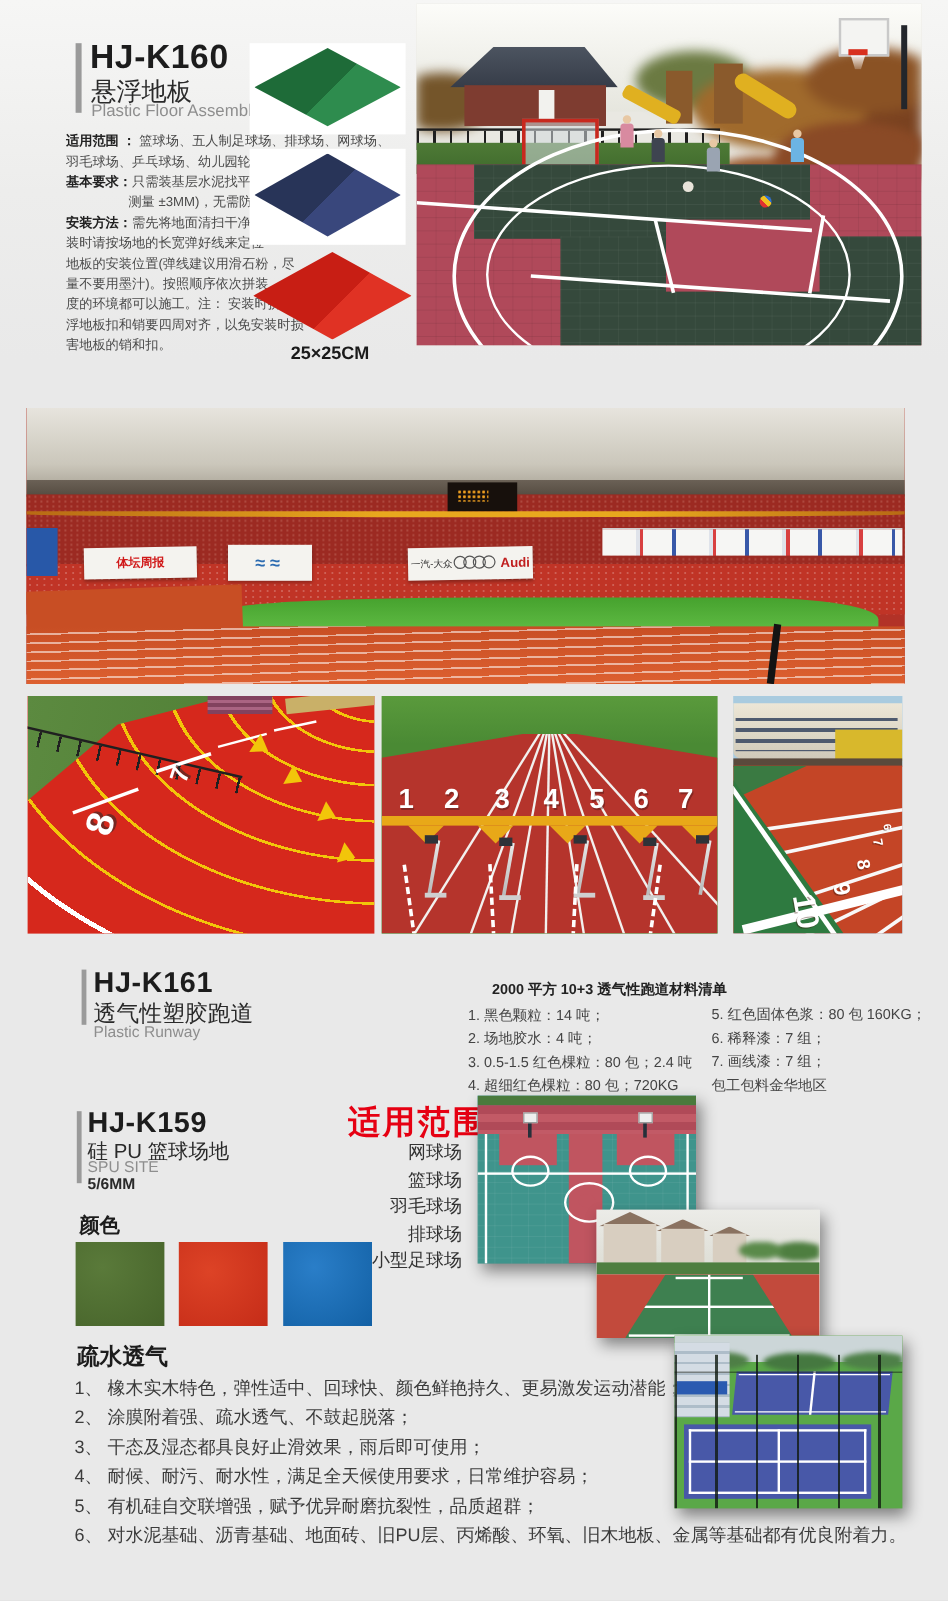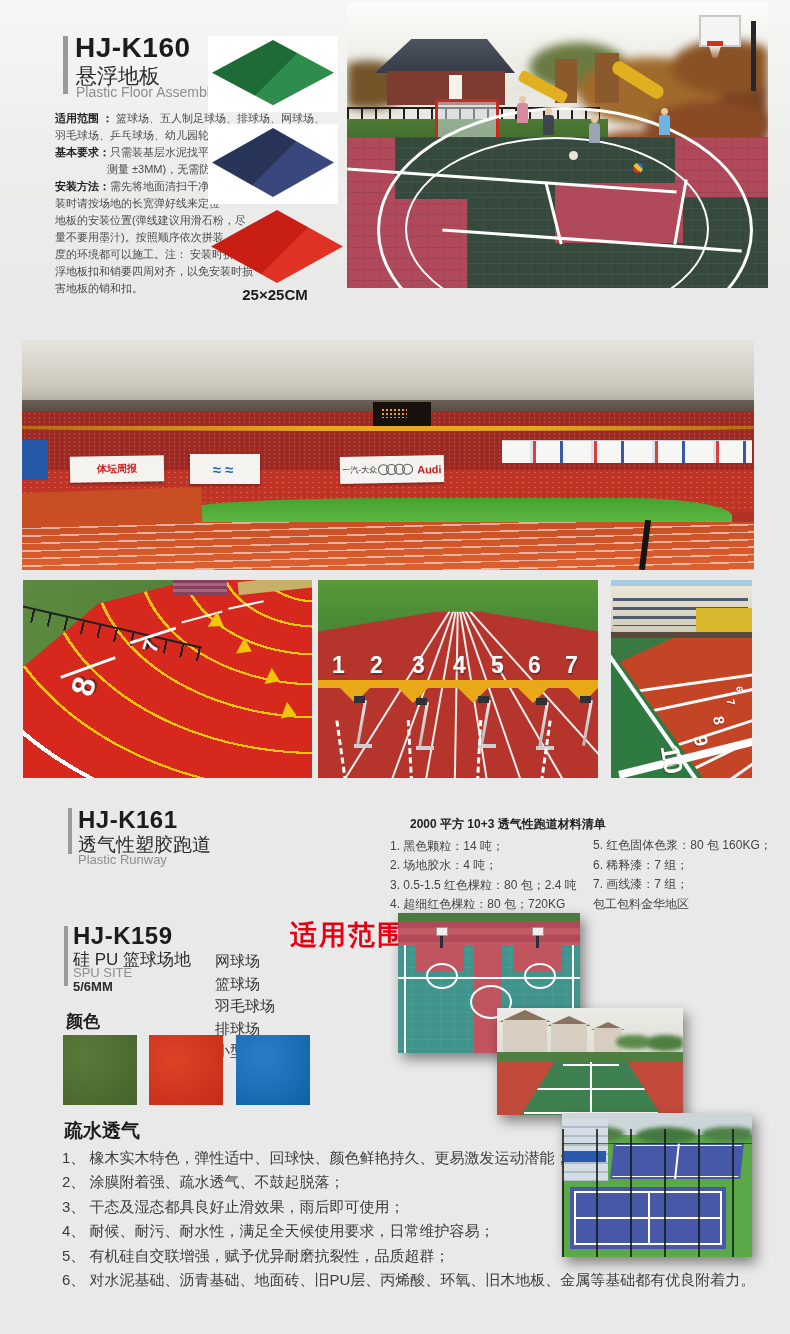--- a/index.html
+++ b/index.html
@@ -108,21 +108,21 @@
   .tk3-num{position:absolute;color:#fff;font-weight:bold;text-shadow:1px 1px 0 rgba(60,20,10,.4);}
   
   #scope-line{position:absolute;left:92px;top:784px;width:660px;font-size:12.5px;color:#555;}
   #scope-line b{color:#1f1f1f;font-size:13px;}
   
   #materials{position:absolute;left:390px;top:815px;font-size:12px;color:#444;line-height:19.5px;}
   #materials .mt-title{font-weight:bold;color:#222;margin-bottom:2px;margin-left:20px;}
   #mat-col2{position:absolute;left:593px;top:836px;font-size:12px;color:#444;line-height:19.5px;}
   
   #p3-scope-title{position:absolute;left:290px;top:917px;font-size:27px;font-weight:bold;color:#e60012;letter-spacing:2px;}
-  #p3-scope-list{position:absolute;left:215px;top:950px;width:170px;font-size:15px;color:#333;line-height:22.5px;}
+  #p3-scope-list{position:absolute;left:215px;top:950px;width:170px;text-align:right;font-size:15px;color:#333;line-height:22.5px;}
   #color-label{position:absolute;left:66px;top:1010px;font-size:17px;font-weight:bold;color:#1c1c1c;}
   .swatch{position:absolute;top:1035px;width:74px;height:70px;}
   
   .spu{box-shadow:4px 6px 12px rgba(0,0,0,.45);}
   #ph-spu1{left:398px;top:913px;width:182px;height:140px;background:#3f948c;background-image:linear-gradient(rgba(255,255,255,.06) 1px,transparent 1px),linear-gradient(90deg,rgba(255,255,255,.05) 1px,transparent 1px);background-size:14px 9px;z-index:1;}
   .s1-grass{position:absolute;left:0;top:0;width:100%;height:8px;background:#4a7a3c;}
   .s1-track{position:absolute;left:0;top:8px;width:100%;height:24px;background:repeating-linear-gradient(180deg,#b04a58 0 7px,#c25a66 7px 14px);}
   .s1-red{position:absolute;background:#c05560;}
   .s1-line{position:absolute;background:#fff;}
   .s1-arc{position:absolute;border:2px solid #fff;border-radius:50%;}

